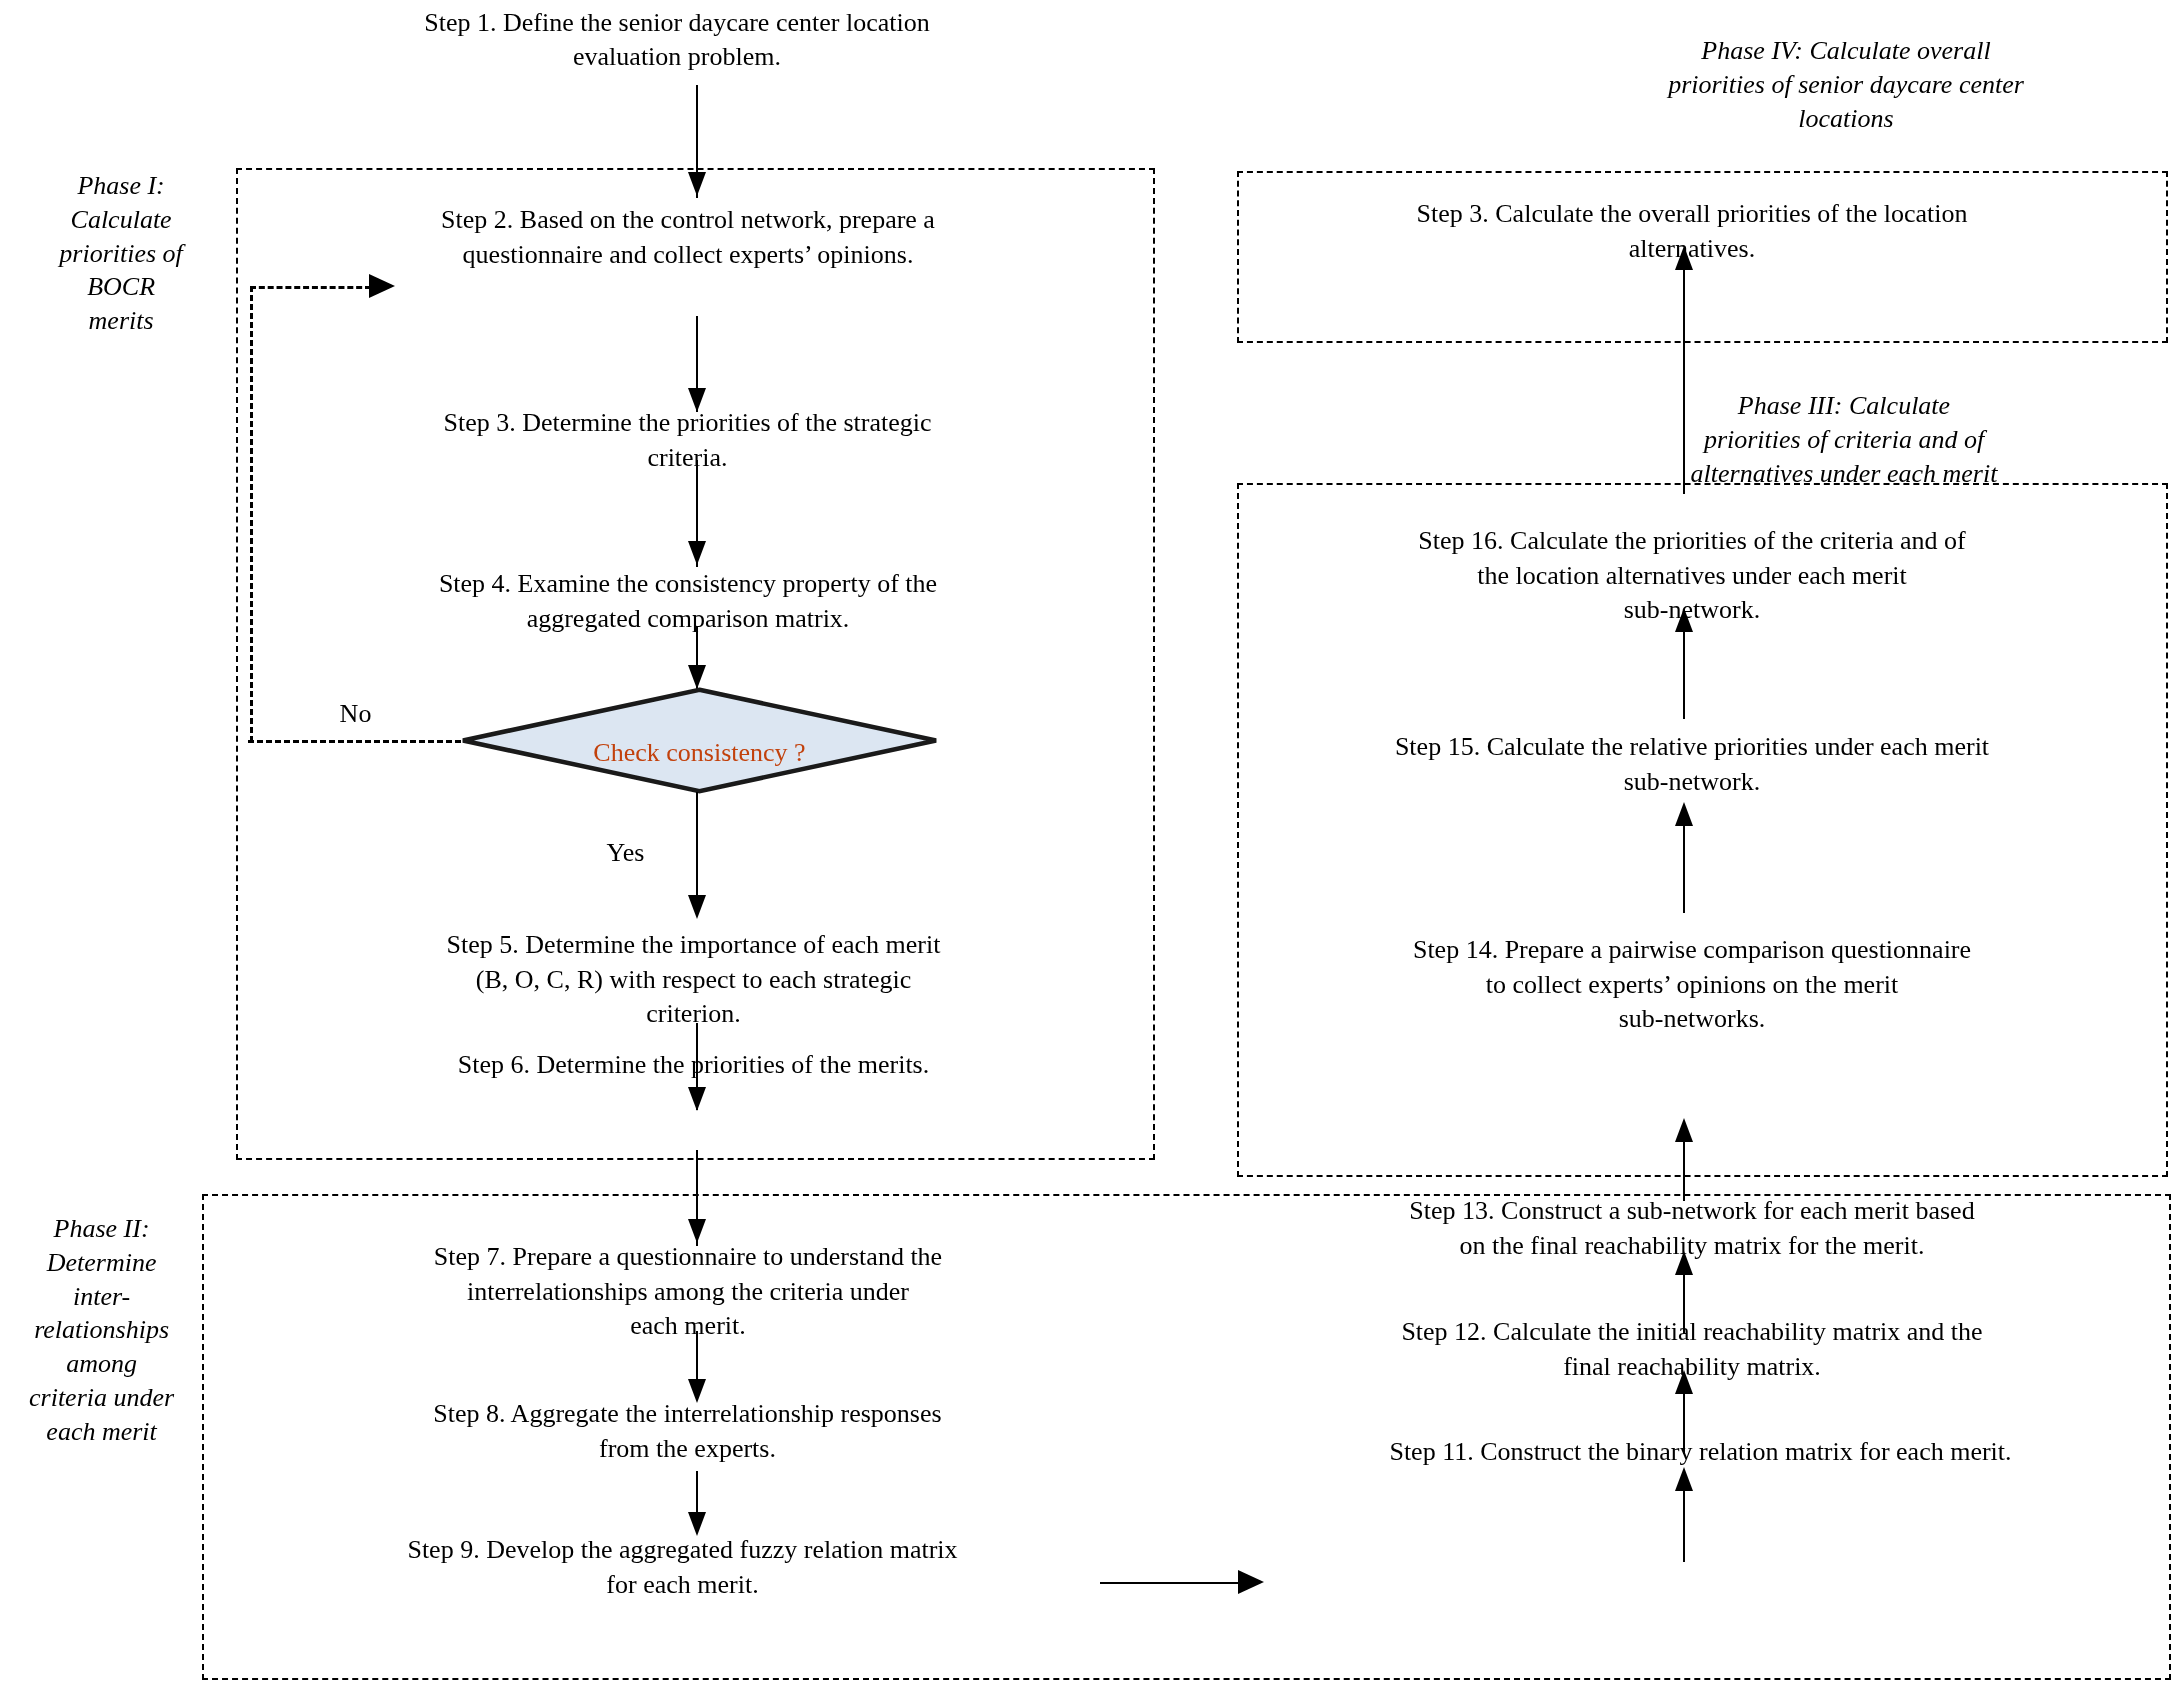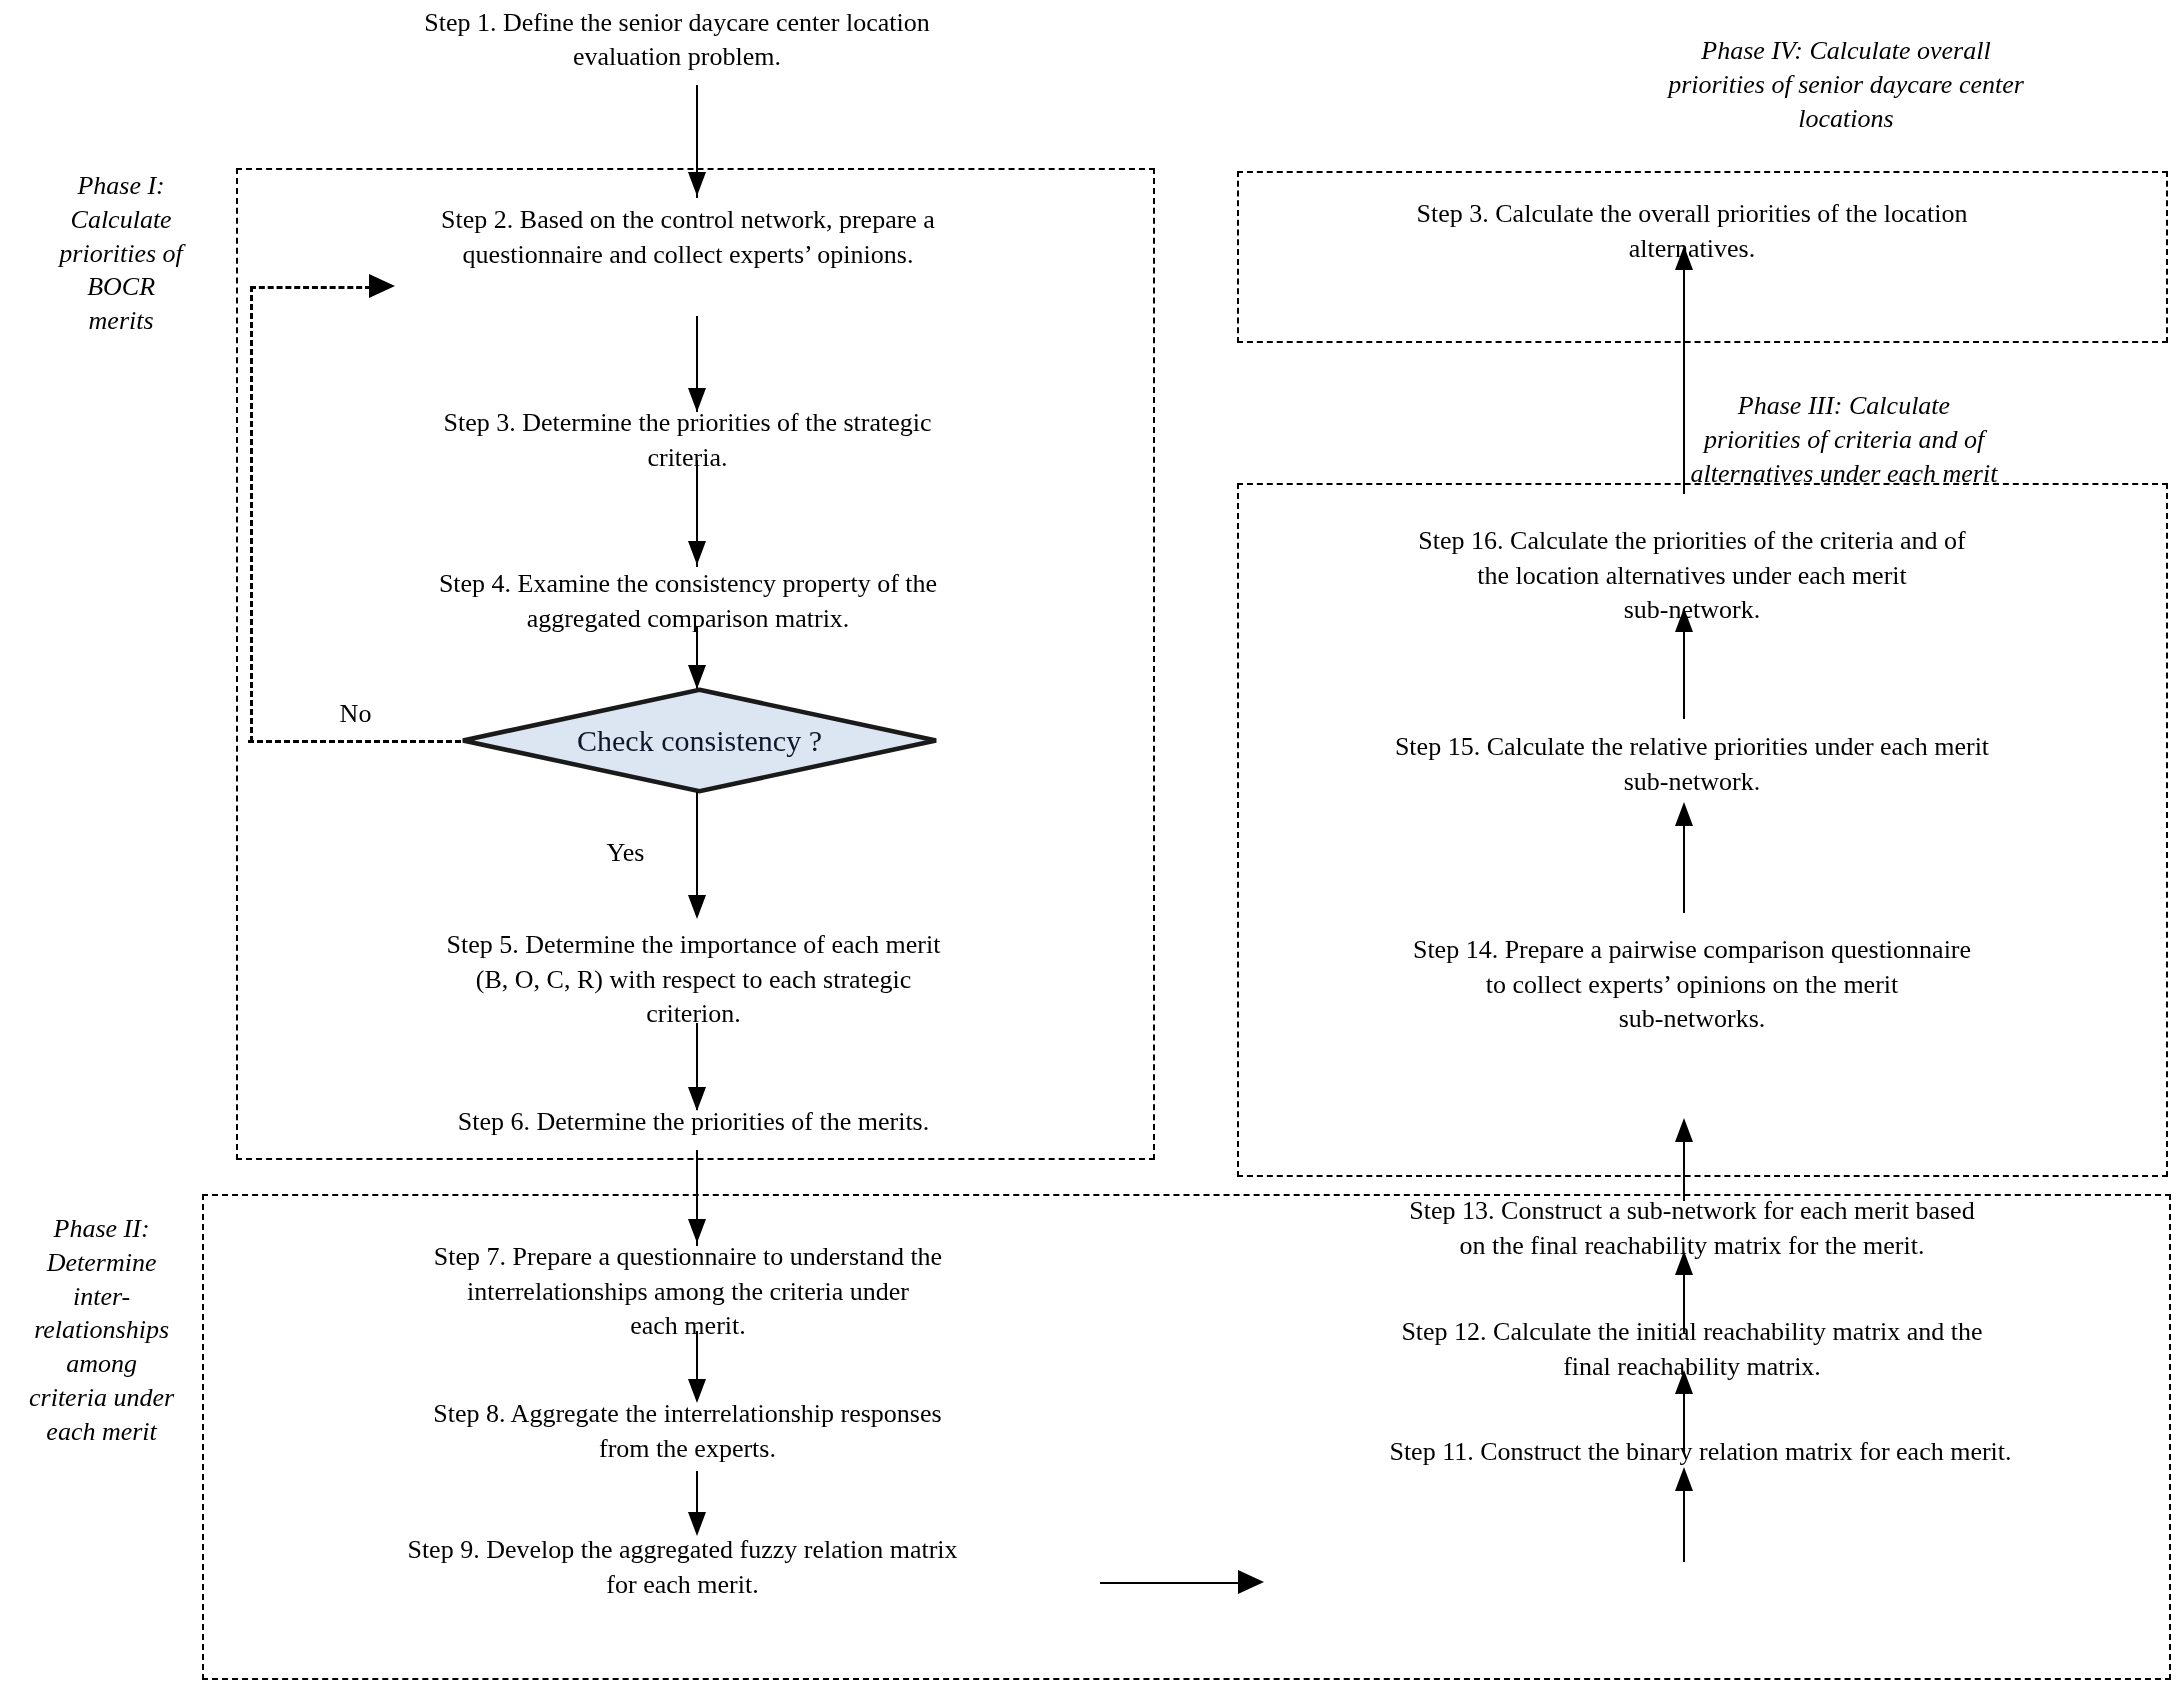--- a/index.html
+++ b/index.html
@@ -21,21 +21,21 @@
   .hdash{position:absolute;height:0;border-top:3.4px dashed #000;}
 
   
   .arrow-d{position:absolute;width:0;height:0;border-left:9.6px solid transparent;border-right:9.6px solid transparent;border-top:24px solid #000;}
   .arrow-u{position:absolute;width:0;height:0;border-left:9.6px solid transparent;border-right:9.6px solid transparent;border-bottom:24px solid #000;}
   .arrow-r{position:absolute;width:0;height:0;border-top:12.4px solid transparent;border-bottom:12.4px solid transparent;border-left:26px solid #000;}
 
   
   .diamond{position:absolute;}
   .diamond svg{display:block;}
-  .diamond .dlabel{position:absolute;left:0;top:0;width:100%;height:100%;display:flex;align-items:center;justify-content:center;font-size:30px;color:#0f172a;}
+  .diamond .dlabel{position:absolute;left:0;top:12px;width:100%;height:100%;display:flex;align-items:center;justify-content:center;font-size:26px;color:#c2410c;}
 </style>
 </head>
 <body>
 
 <div id="root">
 
   <div class="dashbox" style="left:236px;top:168px;width:919px;height:992px;"></div>
 
   <div class="dashbox" style="left:202px;top:1194px;width:1969px;height:486px;"></div>
 
@@ -106,21 +106,21 @@
   <div class="arrow-d" style="left:688px;top:895px;"></div>
   <div class="txt smalllbl" style="left:586px;top:836px;width:79px;">Yes</div>
 
   <div class="txt step" style="left:299px;top:928px;width:789px;">Step 5. Determine the importance of each merit
 (B, O, C, R) with respect to each strategic
 criterion.</div>
 
   <div class="vline" style="left:696px;top:1023px;height:87px;"></div>
   <div class="arrow-d" style="left:688px;top:1087px;"></div>
 
-  <div class="txt step" style="left:293px;top:1105px;width:801px;">Step 6. Determine the priorities of the merits.</div>
+  <div class="txt step" style="left:293px;top:1048px;width:801px;">Step 6. Determine the priorities of the merits.</div>
 
   <div class="vline" style="left:696px;top:1150px;height:96px;"></div>
   <div class="arrow-d" style="left:688px;top:1219px;"></div>
 
   <div class="txt step" style="left:282px;top:1240px;width:812px;">Step 7. Prepare a questionnaire to understand the
 interrelationships among the criteria under
 each merit.</div>
 
   <div class="vline" style="left:696px;top:1331px;height:65px;"></div>
   <div class="arrow-d" style="left:688px;top:1379px;"></div>

